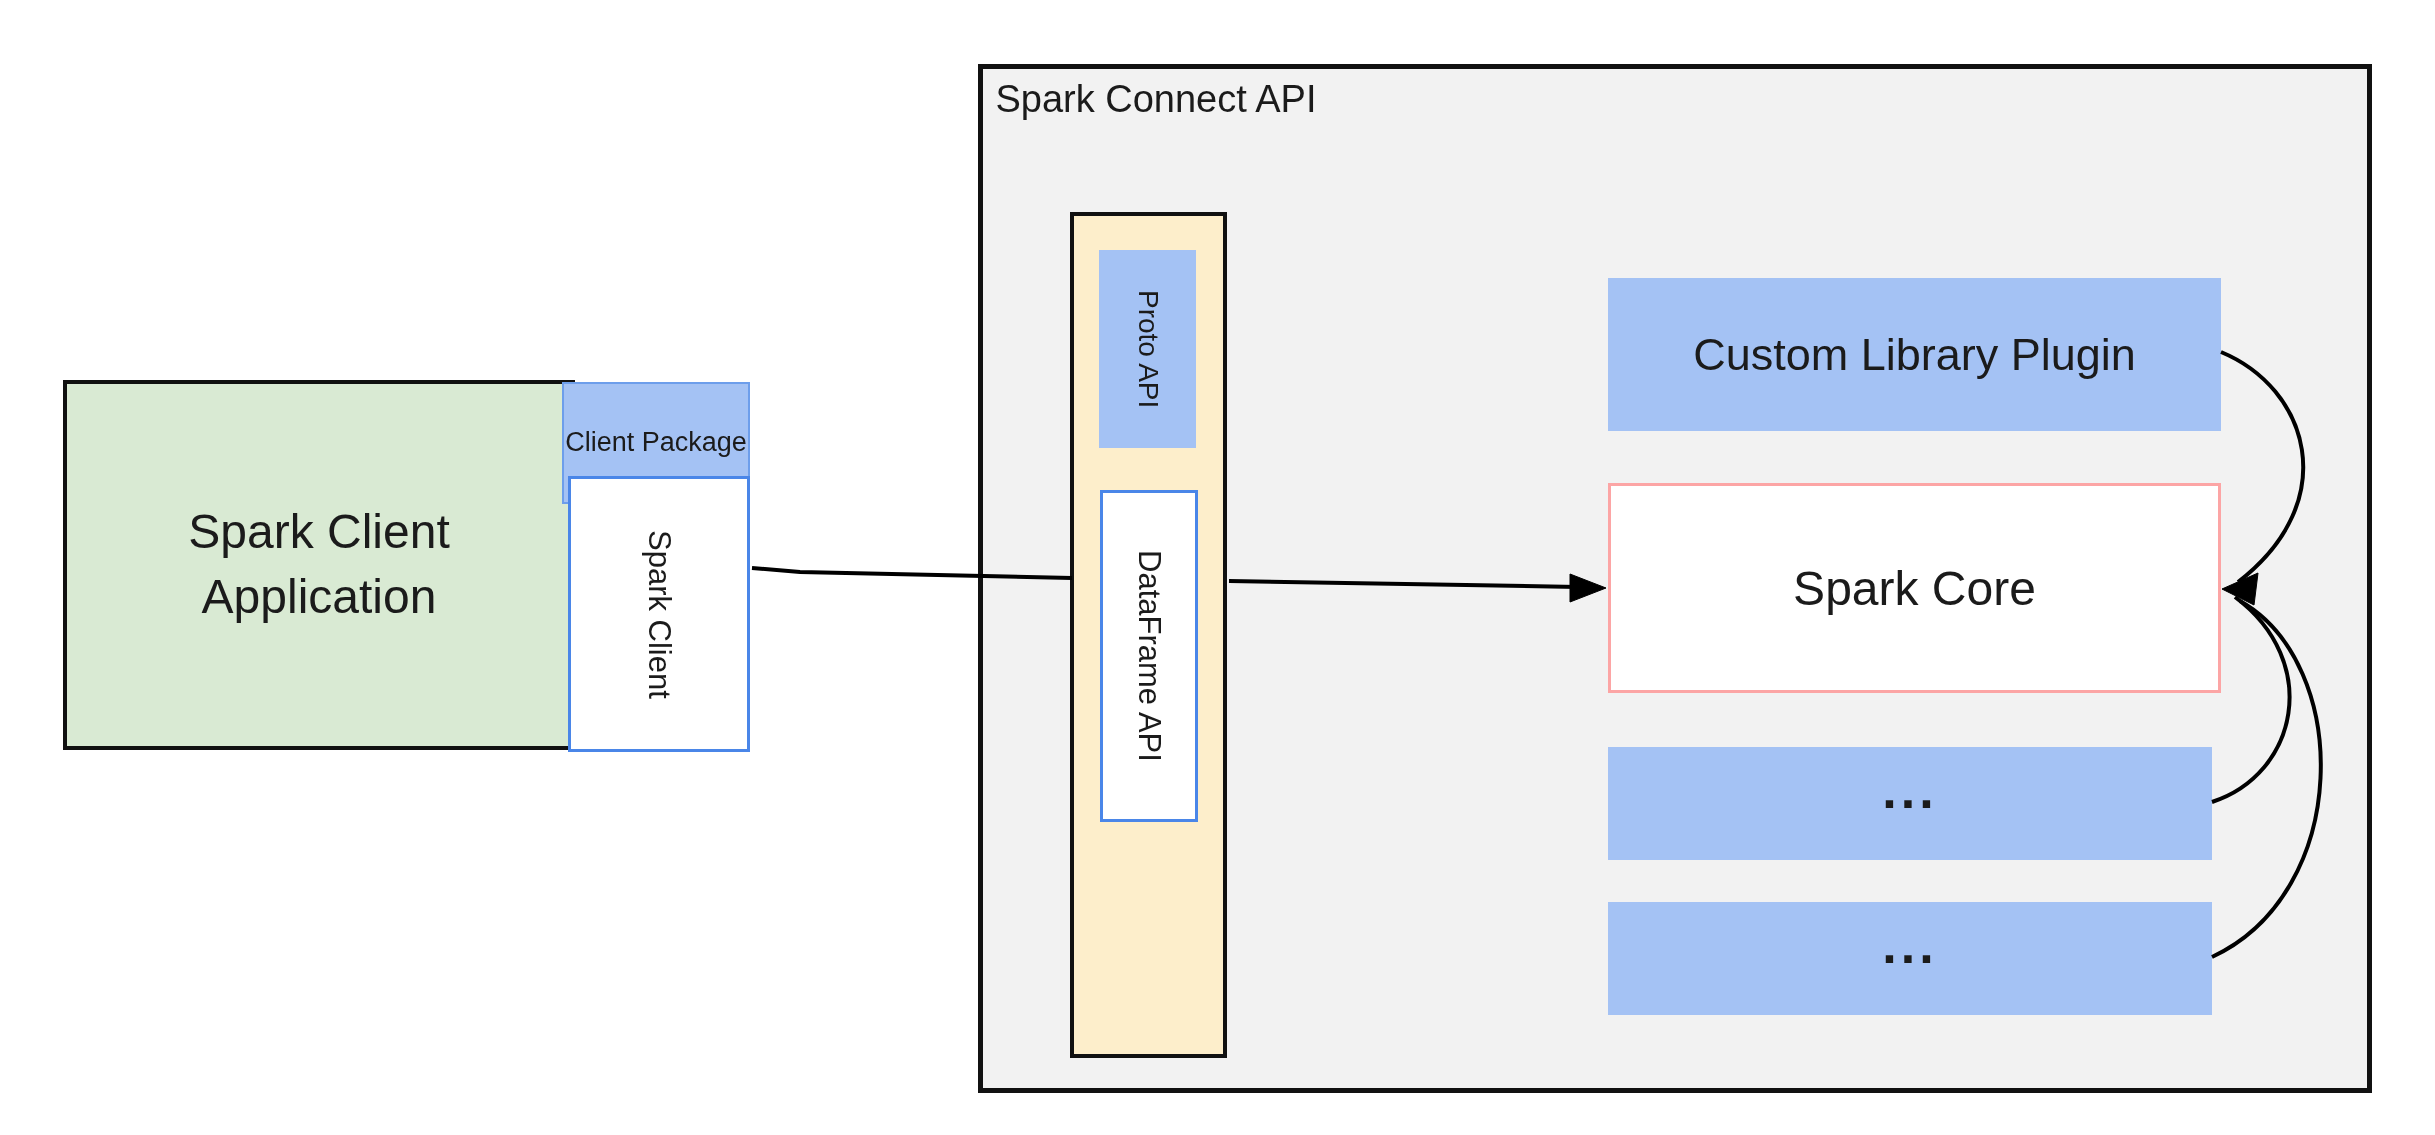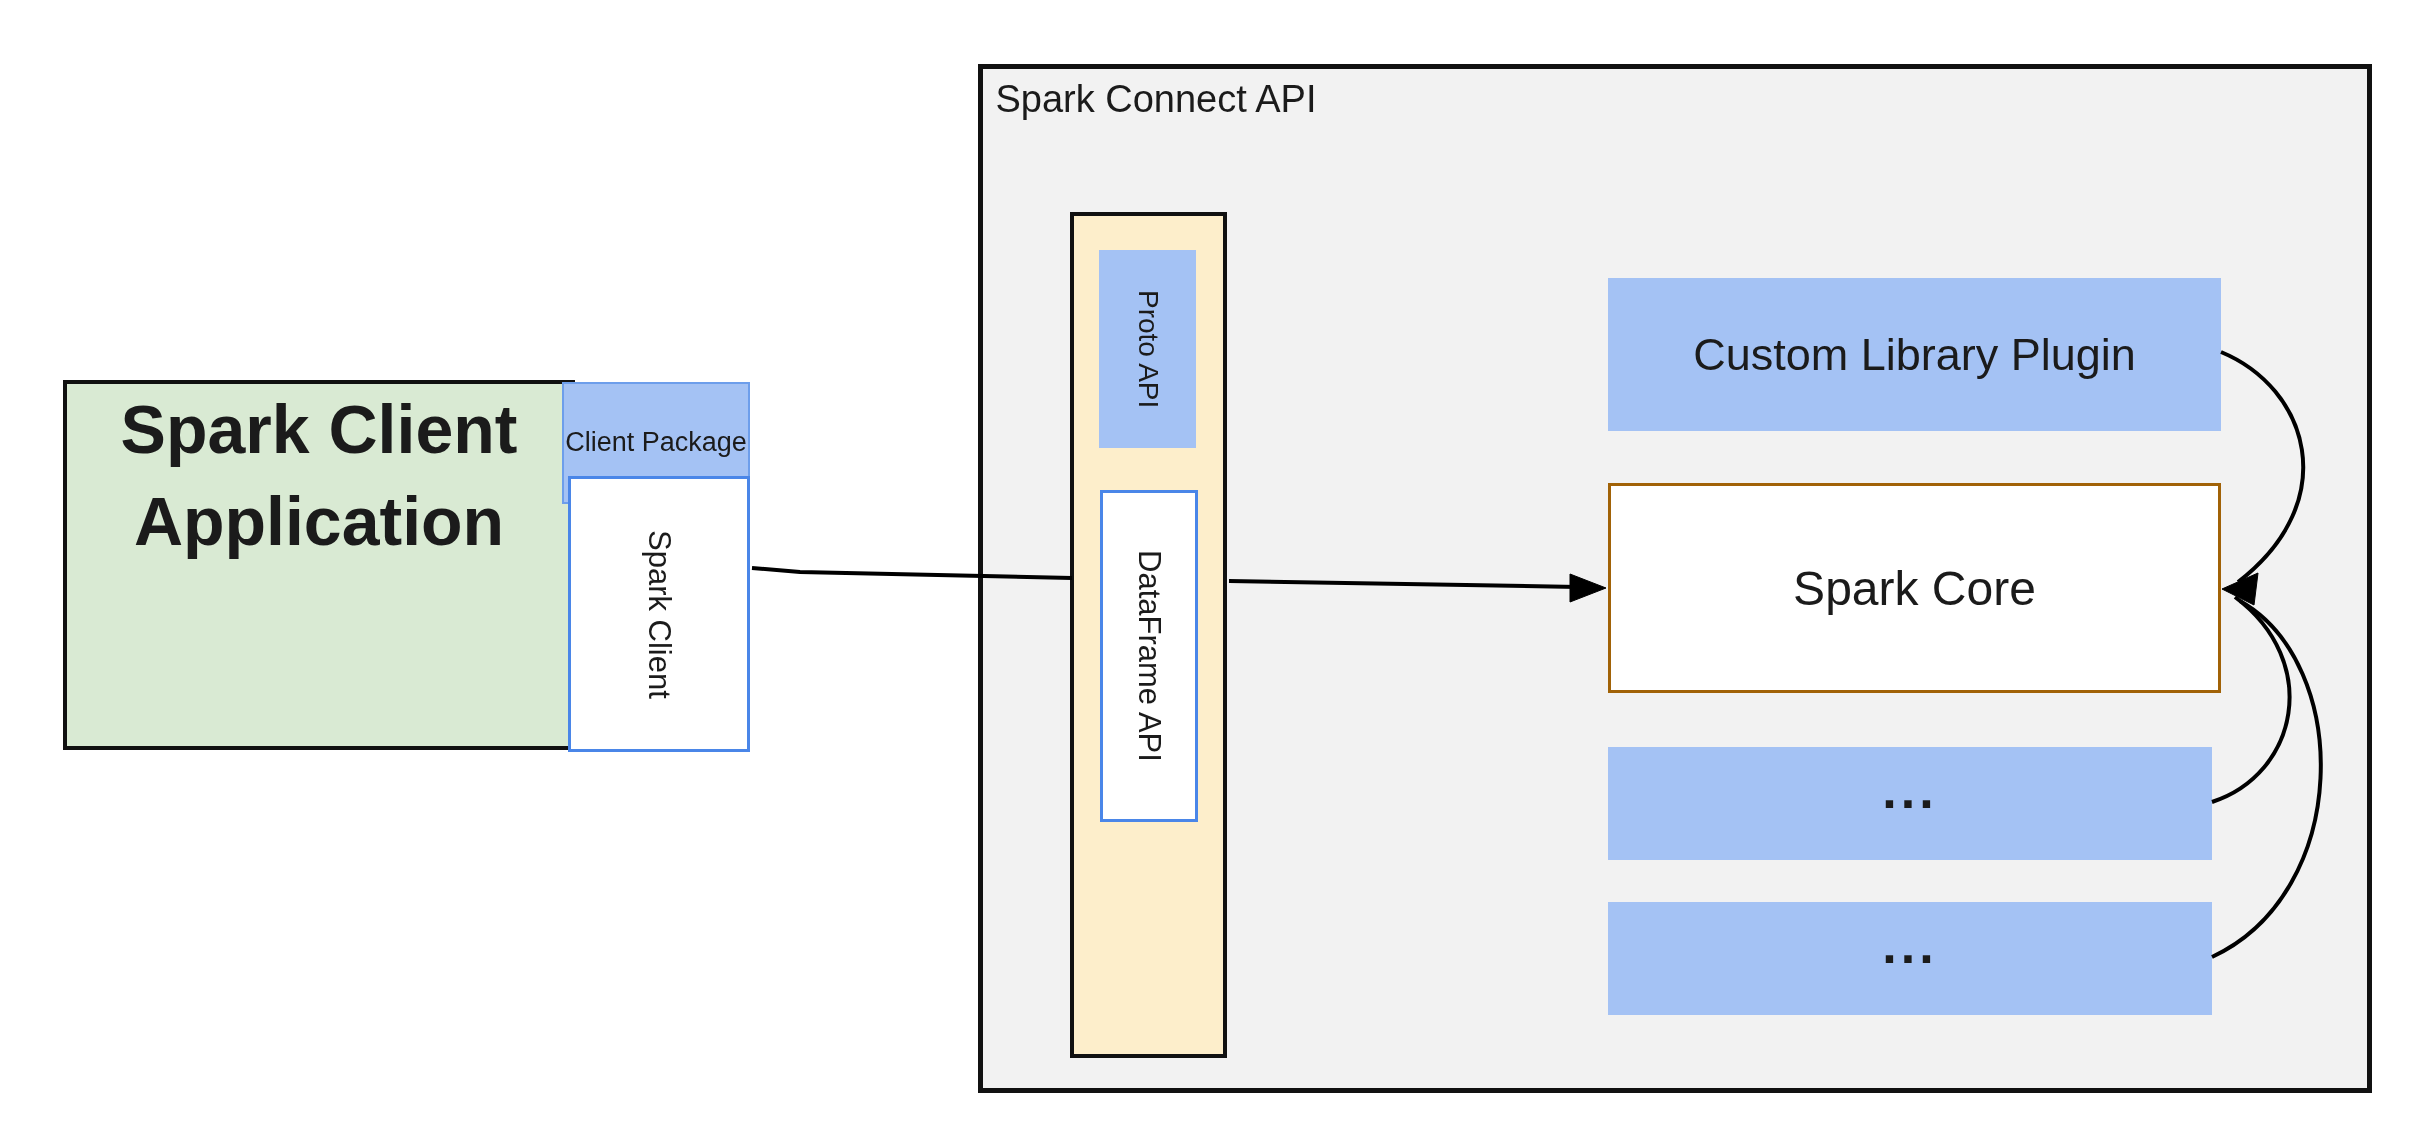--- a/index.html
+++ b/index.html
@@ -61,23 +61,23 @@
     background: #ffffff;
     border: 3px solid #4a86e8;
     font-size: 31px;
   }
 
   
   #client-app-box {
     left: 63px; top: 380px; width: 512px; height: 370px;
     background: #d9ead3;
     border: 4px solid #111111;
-    display: flex; justify-content: center;
+    display: flex; align-items: center; justify-content: center;
     text-align: center;
-    font-size: 68px; line-height: 1.35; font-weight: bold;
+    font-size: 48px; line-height: 1.35;
   }
   #client-package-box {
     left: 562px; top: 382px; width: 188px; height: 122px;
     background: #a4c2f4;
     border: 2px solid #6d9eeb;
     display: flex; align-items: center; justify-content: center;
     text-align: center;
     font-size: 27px; line-height: 1.3;
   }
   #spark-client-box {
@@ -90,21 +90,21 @@
   
   #plugin-box {
     left: 1608px; top: 278px; width: 613px; height: 153px;
     background: #a4c2f4;
     display: flex; align-items: center; justify-content: center;
     font-size: 45px;
   }
   #core-box {
     left: 1608px; top: 483px; width: 613px; height: 210px;
     background: #ffffff;
-    border: 3px solid #a16207;
+    border: 3px solid #fca5a5;
     display: flex; align-items: center; justify-content: center;
     font-size: 48px;
   }
   .module-box {
     left: 1608px; width: 604px; height: 113px;
     background: #a4c2f4;
     display: flex; align-items: center; justify-content: center;
   }
   #module-box-1 { top: 747px; }
   #module-box-2 { top: 902px; }

